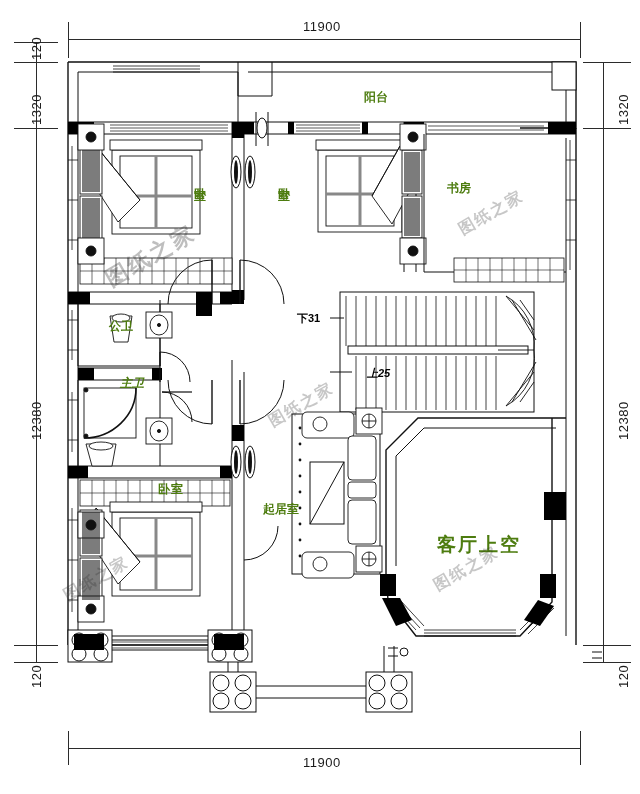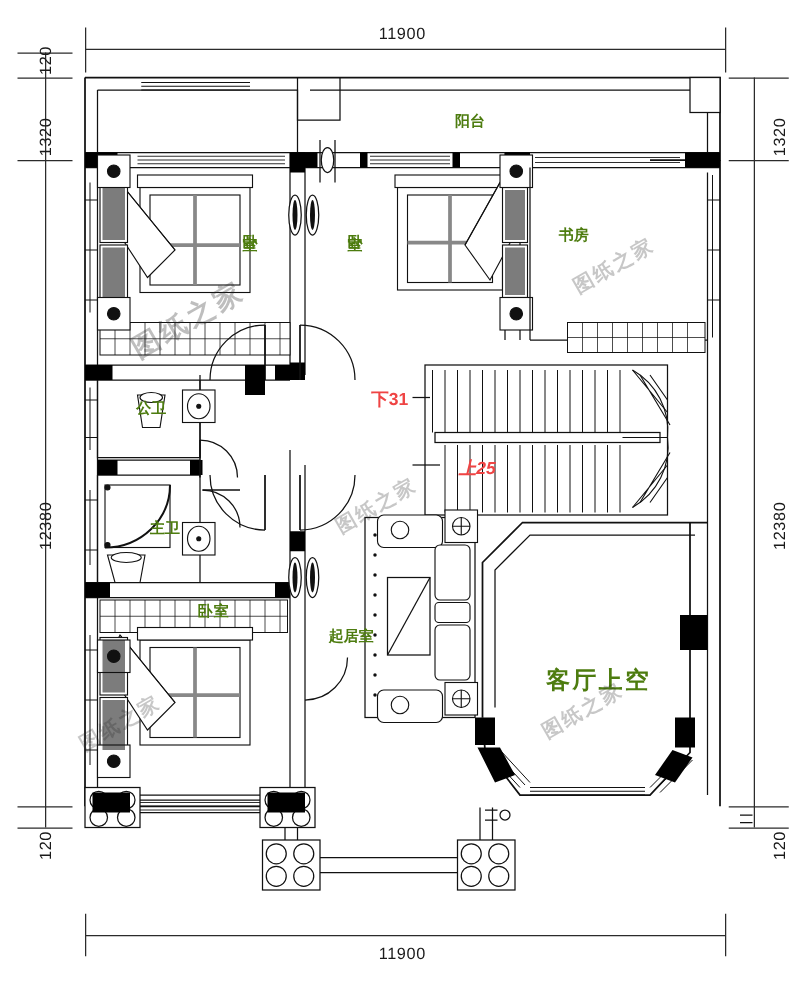--- a/index.html
+++ b/index.html
@@ -30,21 +30,21 @@
 
   
   .rlabel{
     position:absolute;font-size:12px;font-weight:700;color:#4d7c0f;
     font-family:"DejaVu Sans","Liberation Sans",sans-serif;
     white-space:nowrap;line-height:1;
   }
   .rlabel.vert{writing-mode:vertical-rl;text-orientation:upright;letter-spacing:1px;}
   .rlabel.big{font-size:19px;letter-spacing:2px;}
   .stairtxt{
-    position:absolute;font-size:14px;font-weight:600;color:#ef4444;
+    position:absolute;font-size:11px;font-weight:600;color:#000000;
     font-family:"Liberation Sans","DejaVu Sans",sans-serif;white-space:nowrap;
   }
 
   
   .wm{
     position:absolute;font-size:22px;font-weight:700;color:rgba(40,40,40,.30);
     font-family:"DejaVu Sans","Liberation Sans",sans-serif;
     letter-spacing:3px;white-space:nowrap;pointer-events:none;user-select:none;
     transform:rotate(-30deg);transform-origin:0 0;
   }
@@ -539,21 +539,21 @@
   <div class="rlabel" style="left:364px;top:91px;">阳台</div>
 
   <div class="rlabel vert" style="left:194px;top:178px;">卧室</div>
 
   <div class="rlabel vert" style="left:278px;top:178px;">卧室</div>
 
   <div class="rlabel" style="left:447px;top:182px;">书房</div>
 
   <div class="rlabel" style="left:109px;top:321px;font-family:Liberation Mono, monospace;">公卫</div>
 
-  <div class="rlabel" style="left:120px;top:416px;">主卫</div>
+  <div class="rlabel" style="left:120px;top:377px;font-style:italic;">主卫</div>
 
   <div class="rlabel vert" style="left:158px;top:483px;writing-mode:horizontal-tb;">卧室</div>
 
   <div class="rlabel" style="left:263px;top:503px;">起居室</div>
 
   <div class="rlabel big" style="left:437px;top:535px;">客厅上空</div>
 
   <div class="stairtxt" style="left:297px;top:311px;">下31</div>
   <div class="stairtxt" style="left:367px;top:366px;font-style:italic;">上25</div>
 

